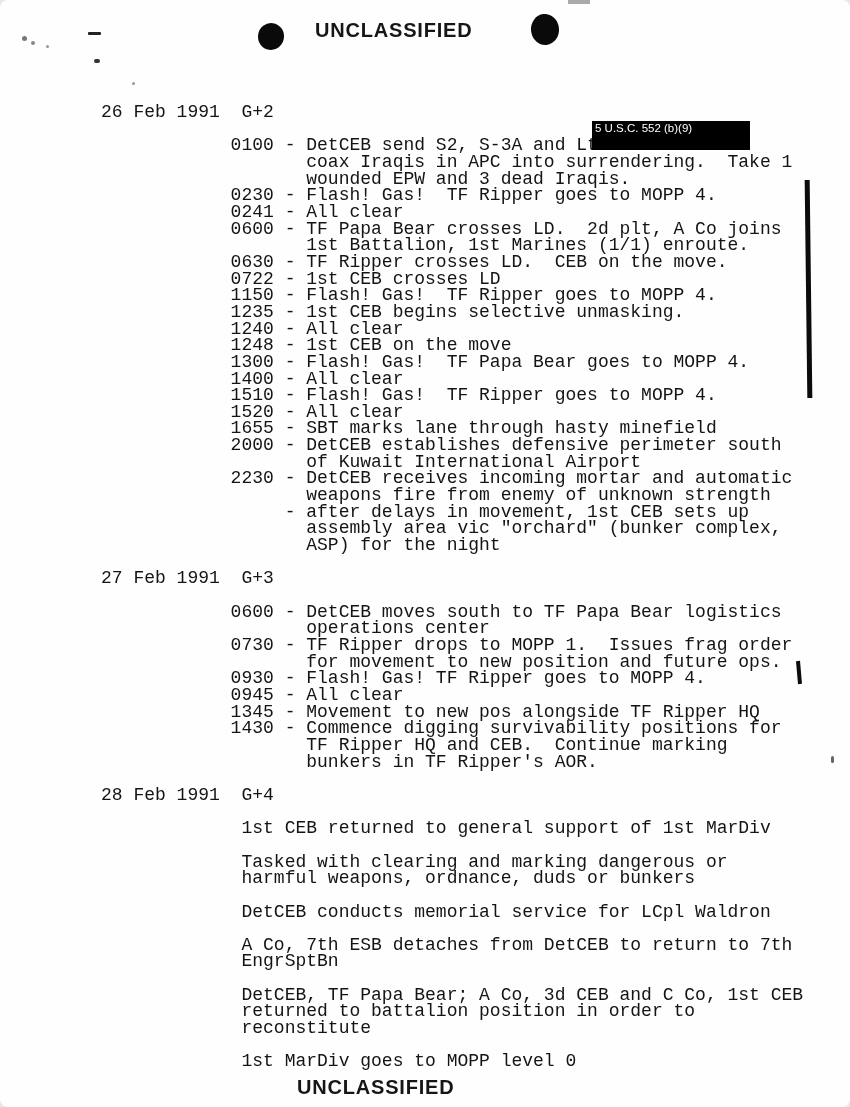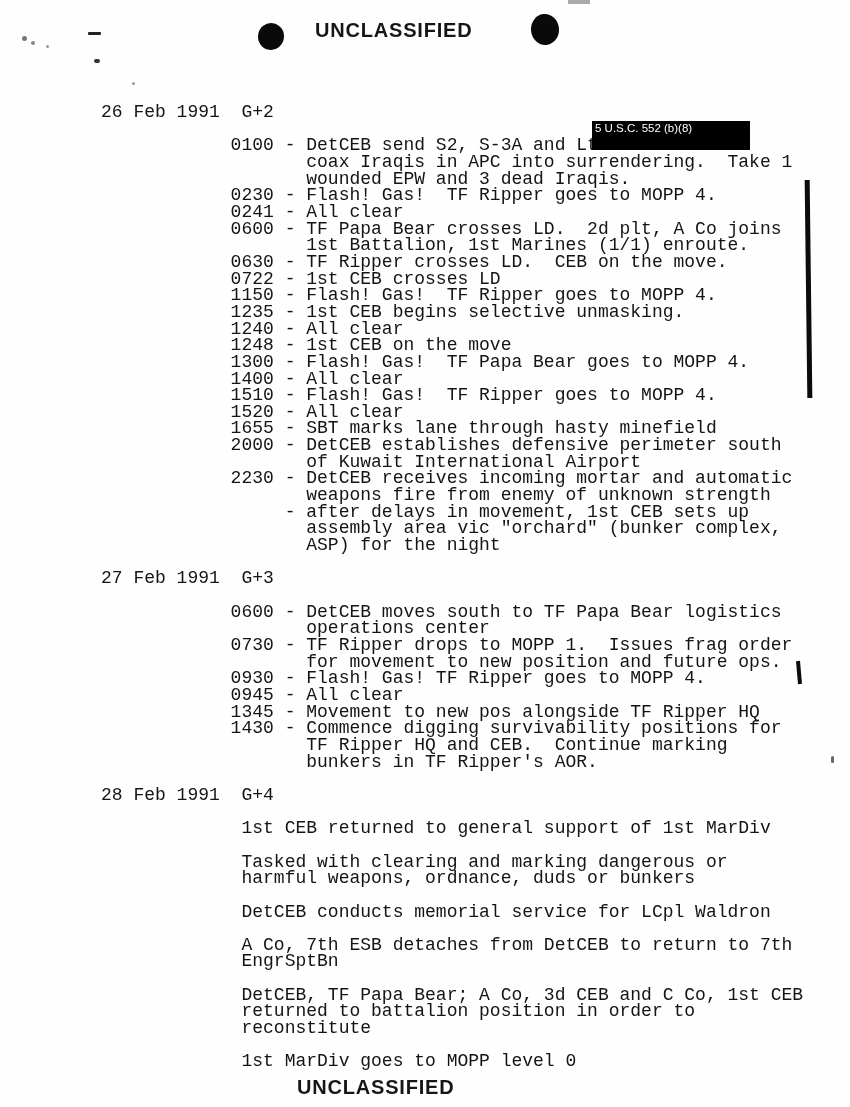--- a/index.html
+++ b/index.html
@@ -2,20 +2,21 @@
 <html><head>
 <meta charset="utf-8">
 <style>
   html,body{margin:0;padding:0;background:#e8e8e8;}
   .page{
     position:relative;
     width:850px;height:1107px;
     background:#fefefe;
     overflow:hidden;
     font-family:"Liberation Sans",sans-serif;
+    border-radius:8px;
   }
   .classification{
     position:absolute;
     font-family:"Liberation Sans",sans-serif;
     font-weight:bold;
     font-size:20px;
     letter-spacing:0.8px;
     color:#161616;
     white-space:nowrap;
   }
@@ -148,21 +149,21 @@
              A Co, 7th ESB detaches from DetCEB to return to 7th
              EngrSptBn
 
              DetCEB, TF Papa Bear; A Co, 3d CEB and C Co, 1st CEB
              returned to battalion position in order to
              reconstitute
 
              1st MarDiv goes to MOPP level 0</pre>
 
   <div class="redaction-box">
-    <span class="redaction-label">5 U.S.C. 552 (b)(8)</span>
+    <span class="redaction-label">5 U.S.C. 552 (b)(9)</span>
   </div>
 
   <div class="margin-line"></div>
   <div class="margin-tick"></div>
 
   <div class="classification footer">UNCLASSIFIED</div>
 
 </div>
 
 </body></html>

